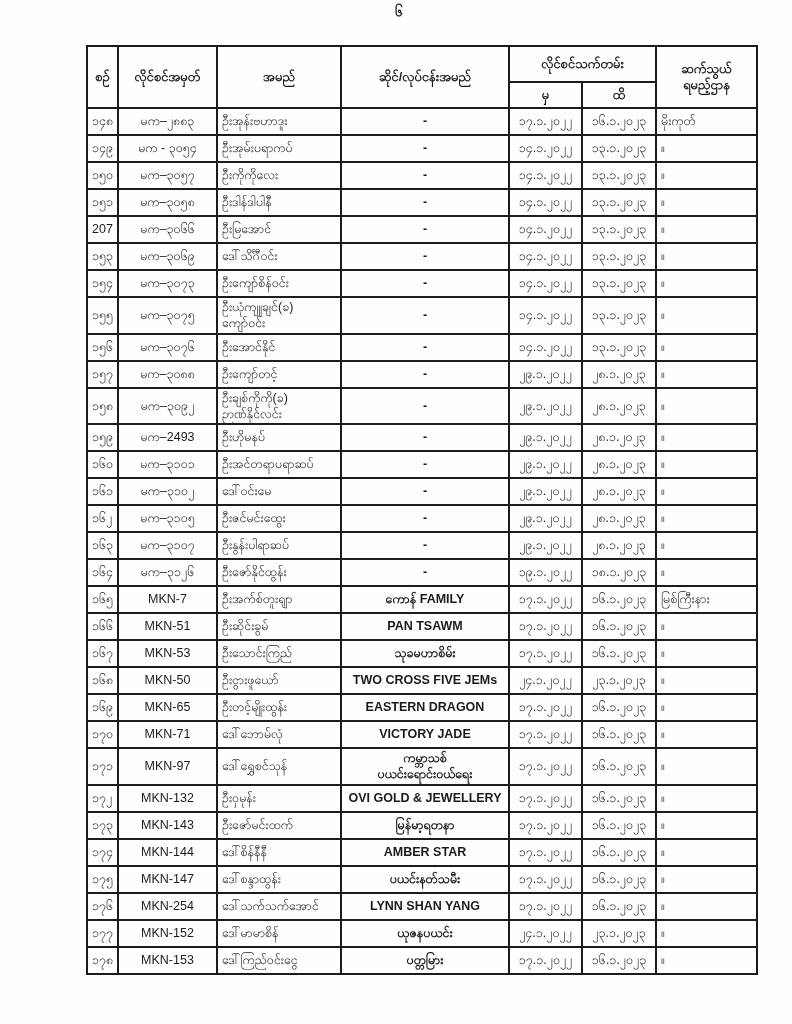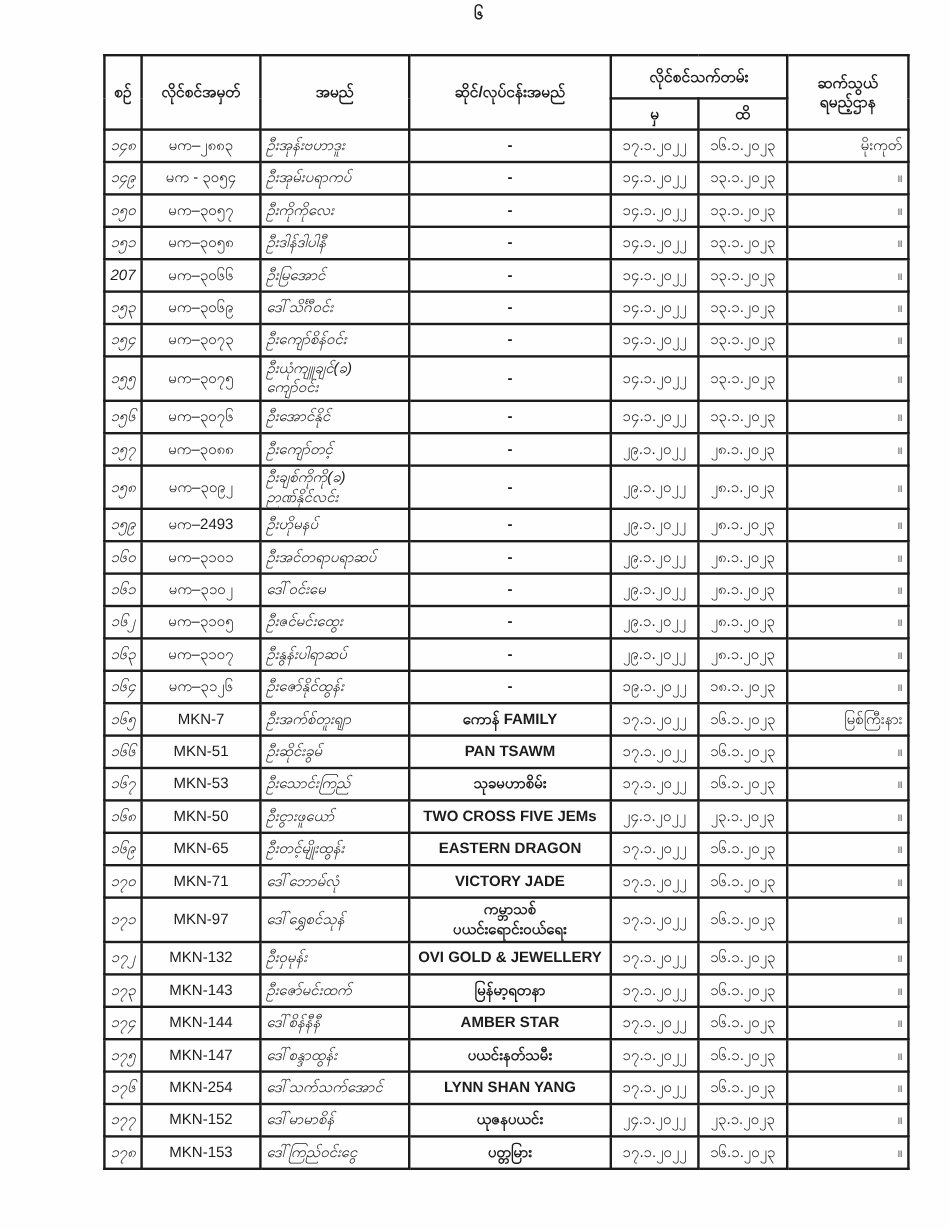--- a/index.html
+++ b/index.html
@@ -49,27 +49,27 @@
     line-height: 1.25;
     margin-top: 44px;
   }
   table.register td {
     font-size: 12.5px;
     line-height: 1.3;
   }
   tr.head-top { height: 36px; }
   tr.head-sub { height: 26px; }
   tbody tr { height: 27px; }
-  td.col-serial  { text-align: center; padding-left: 1px; padding-right: 1px; font-style: italic; }
+  td.col-serial  { padding-left: 1px; padding-right: 1px; }
   td.col-license { text-align: center; }
-  td.col-name    { text-align: left; font-style: italic; }
+  td.col-name    { text-align: left; }
   td.col-shop    { text-align: center; font-weight: bold; }
   td.col-from,
   td.col-to      { text-align: center; }
-  td.col-dept    { text-align: right; }
+  td.col-dept    { text-align: left; }
 </style>
 </head>
 <body>
 
 <div class="page">
 
   <div class="page-number">၆</div>
 
   <table class="register">
     <colgroup>

